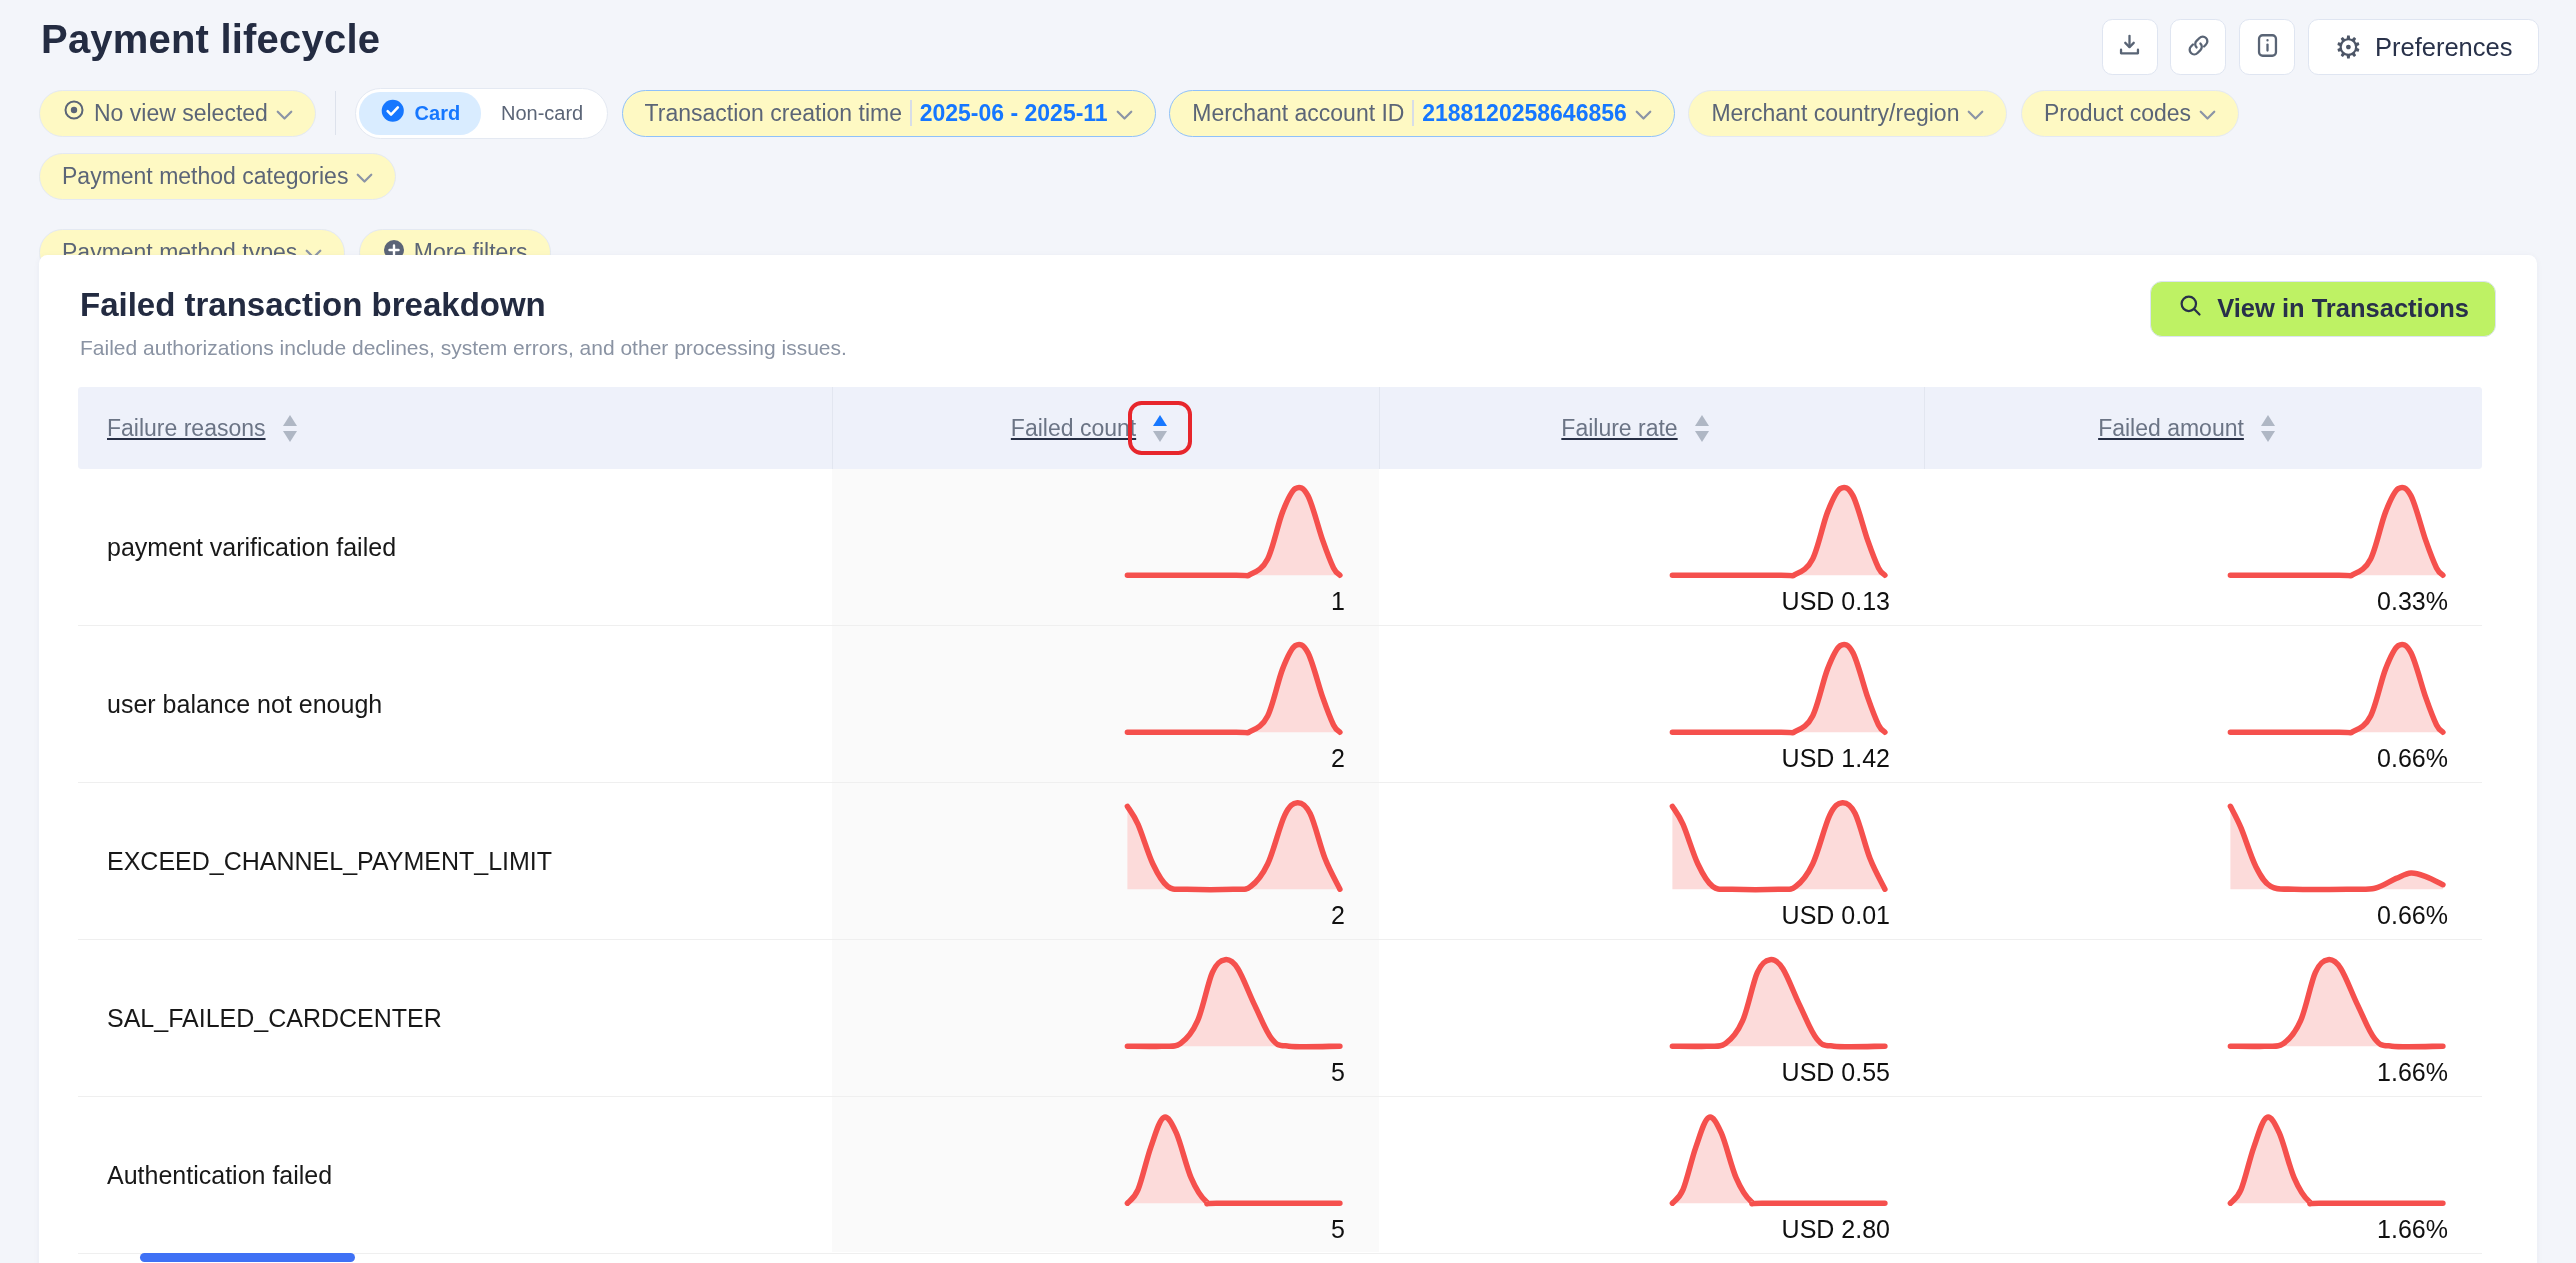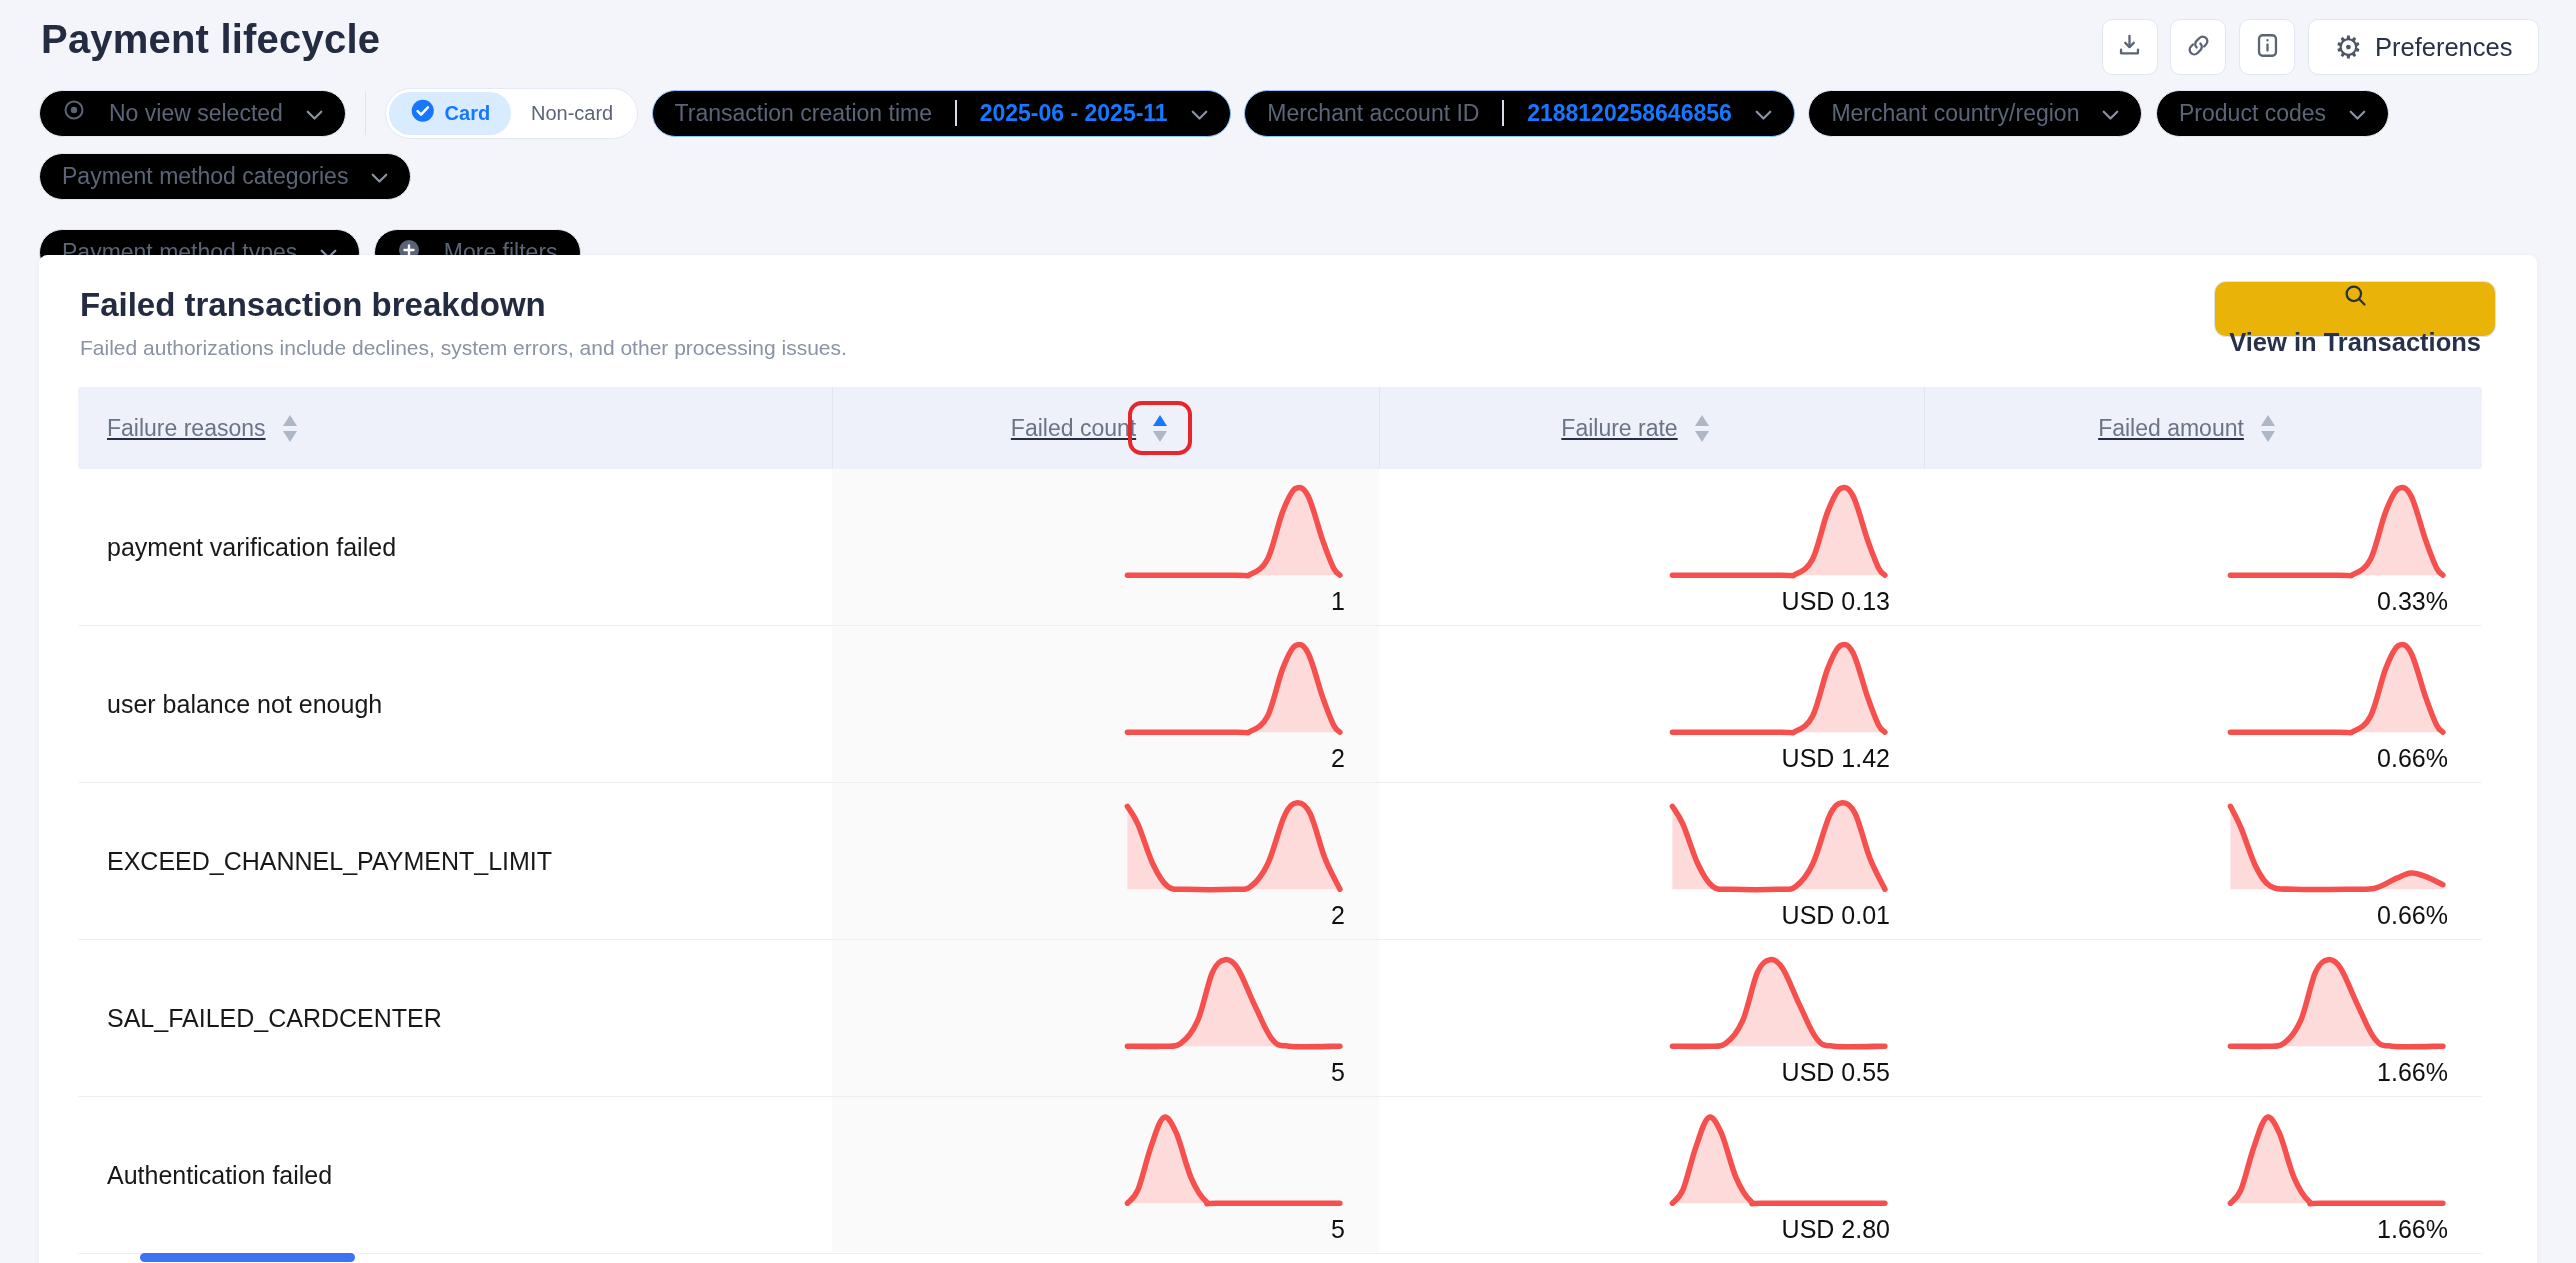--- a/index.html
+++ b/index.html
@@ -18,39 +18,39 @@
   .toolbar{position:absolute;top:19px;right:37px;display:flex;gap:12.8px;align-items:center;}
   .icon-btn{width:56px;height:56px;border:1.7px solid #dfe5f1;border-radius:10.2px;background:#fff;
     display:flex;align-items:center;justify-content:center;color:#59impression6475;color:#596475;cursor:pointer;}
   .icon-btn svg{stroke:#596475;}
   .pref-btn{height:56px;padding:0 25.5px;display:flex;align-items:center;gap:12.8px;border:1.7px solid #dfe5f1;
     border-radius:10.2px;background:#fff;font-size:25.5px;color:#29324a;font-weight:500;cursor:pointer;}
   .gear-glyph{font-size:31px;color:#4c5566;line-height:1;}
   
   .filters{display:flex;flex-wrap:wrap;gap:14.5px 13.6px;padding:0 39px;align-items:center;}
   .fbreak{flex-basis:100%;height:0;}
-  .chip{display:inline-flex;align-items:center;gap:23px;height:47px;padding:0 22px;background:#000000;
+  .chip{display:inline-flex;align-items:center;gap:8px;height:47px;padding:0 22px;background:#fef9c3;
     border:1.7px solid #e4e9f2;border-radius:24px;font-size:23px;color:#5b6577;white-space:nowrap;cursor:pointer;}
   .chip.active{border-color:#8fc1fa;}
   .chip .chip-value{color:var(--accent);font-weight:700;}
   .chip .chip-sep{width:1.7px;height:25.5px;background:#d7dde8;}
   .vdivider{width:1.7px;height:44px;background:#dde2ec;margin:0 5.1px;}
   .segmented{display:inline-flex;align-items:center;height:51px;padding:3.4px;background:#fff;
     border:1.7px solid #e4e9f2;border-radius:25.5px;}
   .seg{display:inline-flex;align-items:center;gap:9.4px;height:43px;padding:0 20.4px;border-radius:21px;
     font-size:20px;color:#5b6577;cursor:pointer;}
   .seg.selected{background:#d9ecff;color:var(--accent);font-weight:600;}
   
   .card{position:absolute;left:39px;top:255px;width:2498px;height:1073px;background:#fff;border-radius:8.5px;
     box-shadow:0 1.7px 6.8px rgba(40,60,100,.05);}
   .card-header{position:relative;padding:31px 41px 22px 41px;}
   .card-title{font-size:33px;font-weight:600;color:#232b41;margin:0;}
   .card-subtitle{font-size:21px;color:#8a93a3;margin:12px 0 0 0;}
-  .view-btn{position:absolute;top:25.5px;right:41px;height:56px;padding:0 14px;display:flex;align-items:center;gap:13.6px;
-    background:#eab308;border:1.7px solid #dce4f2;border-radius:12px;font-size:25.5px;font-weight:700;color:#28304a;cursor:pointer;flex-direction:column;}
+  .view-btn{position:absolute;top:25.5px;right:41px;height:56px;padding:0 26px;display:flex;align-items:center;gap:13.6px;
+    background:#bef264;border:1.7px solid #dce4f2;border-radius:12px;font-size:25.5px;font-weight:700;color:#28304a;cursor:pointer;}
   
   .table{position:relative;margin:5.1px 41px 0 39px;width:2404px;}
   .thead{display:grid;grid-template-columns:754px 547px 545px 558px;height:82px;background:var(--headbg);
     border-radius:3.4px;position:relative;z-index:2;text-decoration:underline;}
   .th{display:flex;align-items:center;gap:17px;font-size:23px;color:#6b7485;}
   .th.left{padding-left:29px;justify-content:flex-start;}
   .th.right{padding-right:34px;justify-content:center;}
   .th + .th{border-left:0.9px solid #e2e6f0;}
   .sort{display:flex;flex-direction:column;align-items:center;gap:5.1px;position:relative;cursor:pointer;}
   .tri-up{width:0;height:0;border-left:7.7px solid transparent;border-right:7.7px solid transparent;border-bottom:11px solid #afb7c4;}

